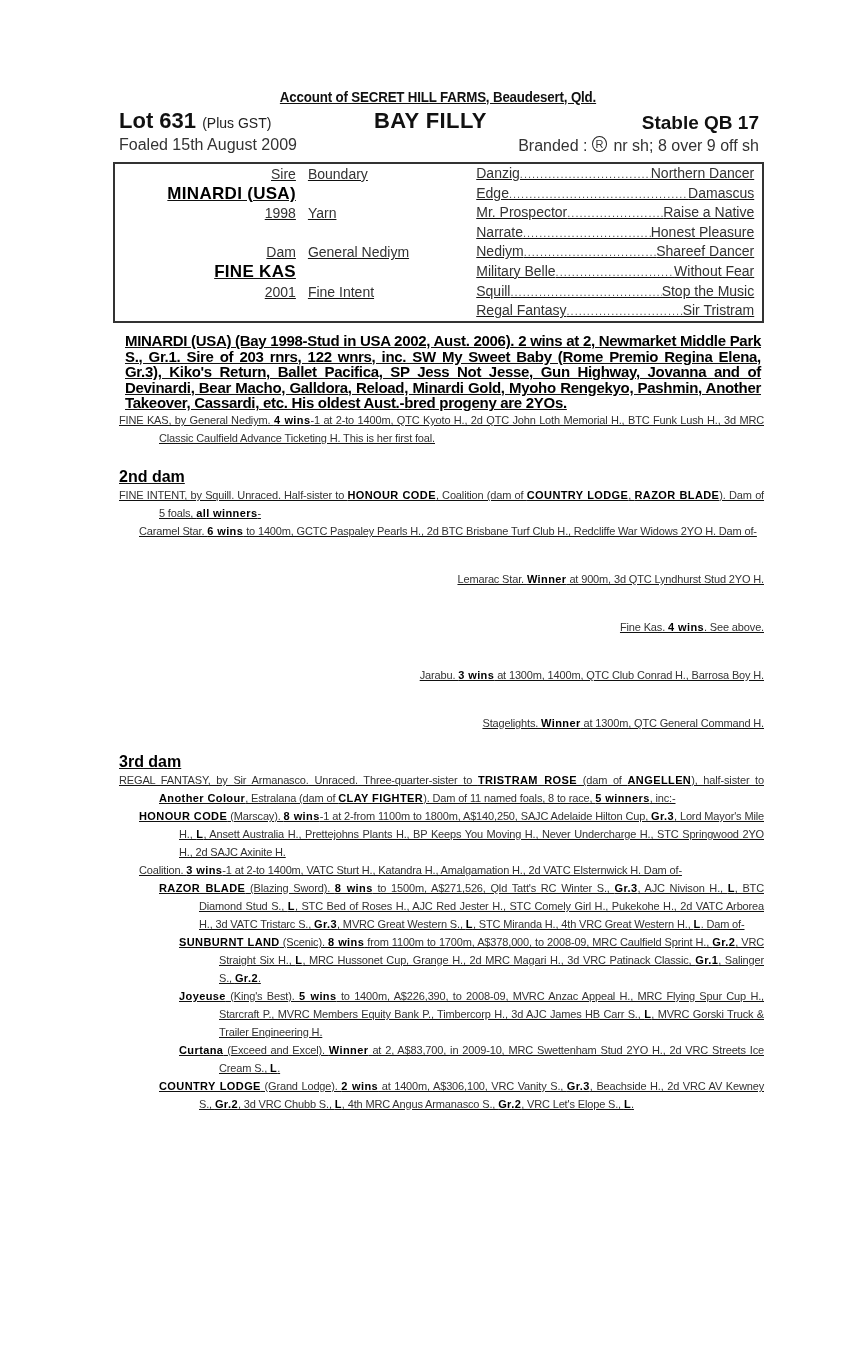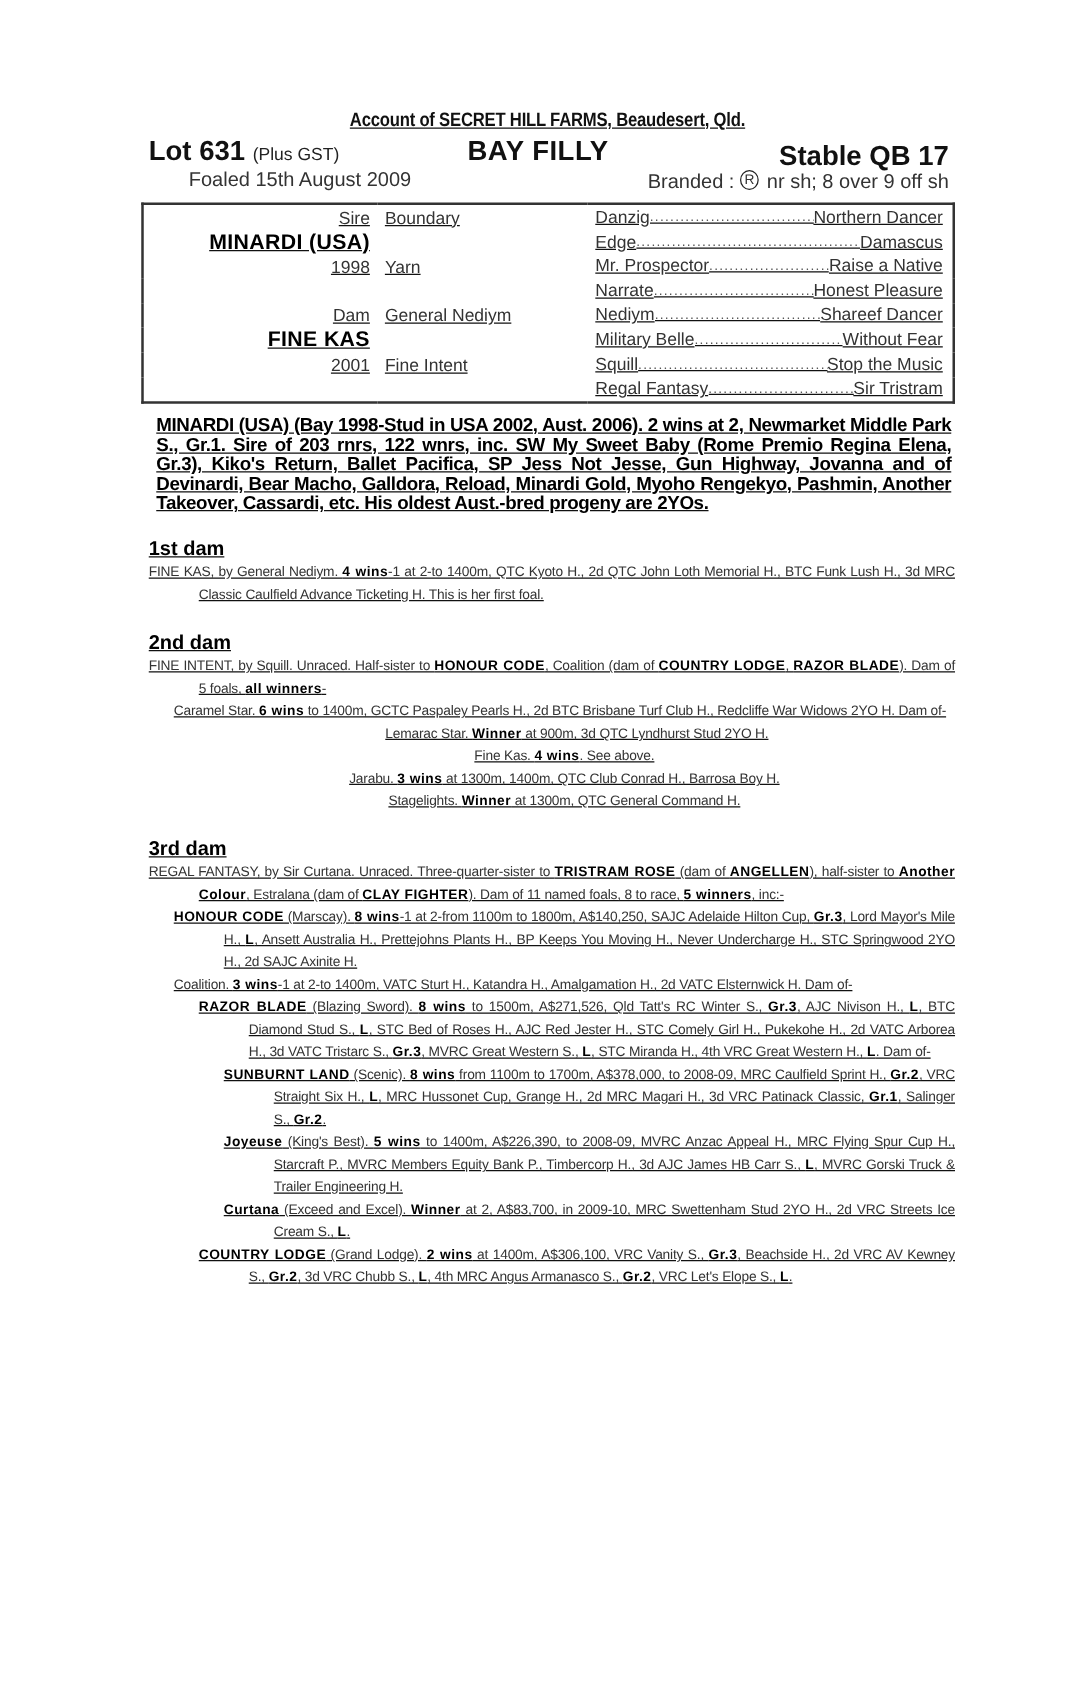--- a/index.html
+++ b/index.html
@@ -3,23 +3,23 @@
 <meta charset="utf-8">
 <style>
   html, body { margin: 0; padding: 0; background: #ffffff; }
   body { width: 860px; height: 1356px; position: relative; overflow: hidden; color: #111; font-family: "Liberation Sans", sans-serif; }
   .page { position: absolute; left: 113px; top: 88px; width: 650px; text-decoration: underline; }
   .account { text-align: center; font-family: "Liberation Sans", sans-serif; font-weight: bold; font-size: 15.5px; letter-spacing: -0.2px; transform: scaleX(0.86); transform-origin: center; margin-bottom: 2px; }
   .lotrow { position: relative; height: 26px; margin-left: 6px; }
   .lot { position: absolute; left: 0; top: 0; font-weight: bold; font-size: 22px; }
   .lot .gst { font-weight: normal; font-size: 14px; color: #222; }
   .colour { position: absolute; left: 255px; top: 0; font-weight: bold; font-size: 22px; letter-spacing: 0.4px; }
-  .stable { position: absolute; right: 4px; top: 4px; font-weight: bold; font-size: 22px; }
+  .stable { position: absolute; right: 4px; top: 4px; font-weight: bold; font-size: 19px; }
   .foalrow { position: relative; height: 22px; margin-left: 6px; font-size: 16px; color: #333; }
-  .foaled { position: absolute; left: 0; top: 2px; margin-left: 32px; }
+  .foaled { position: absolute; left: 0; top: 2px; }
   .branded { position: absolute; right: 4px; top: 2px; }
   .rmark { display: inline-block; width: 15px; height: 16px; border: 1.4px solid #222; border-radius: 50%; font-size: 11px; text-align: center; line-height: 15px; vertical-align: 3px; margin-right: 2px; box-sizing: border-box; }
   table.ped { border: 2px solid #333; border-collapse: collapse; width: 651px; margin-top: 6px; font-size: 14px; color: #333; }
   table.ped td { padding: 0 6px; height: 19.5px; vertical-align: middle; white-space: nowrap; }
   td.c1 { width: 178px; text-align: right; }
   td.c2 { width: 160px; }
   td.c3 { width: 282px; padding-right: 4px !important; }
   .bigname { font-weight: bold; font-size: 17px; color: #000; letter-spacing: 0.3px; }
   .dotline { display: flex; width: 278px; }
   .dotline .l { white-space: nowrap; }
@@ -27,21 +27,21 @@
   .dotline .r { white-space: nowrap; }
   .sirepara { margin: 10px 0 0 12px; width: 636px; font-weight: bold; font-size: 15px; line-height: 15.6px; text-align: justify; color: #000; letter-spacing: -0.3px; }
   .damhead { font-weight: bold; font-size: 16px; margin-top: 21px; margin-left: 6px; color: #000; }
   .damhead.first { margin-top: 20px; }
   .p { font-size: 11px; line-height: 18px; text-align: justify; color: #333; letter-spacing: -0.15px; }
   .p b { color: #000; letter-spacing: 0.4px; }
   .l0 { margin-left: 6px; padding-left: 40px; text-indent: -40px; width: 605px; }
   .l1 { margin-left: 26px; padding-left: 40px; text-indent: -40px; width: 585px; }
   .l2 { margin-left: 46px; padding-left: 40px; text-indent: -40px; width: 565px; }
   .l3 { margin-left: 66px; padding-left: 40px; text-indent: -40px; width: 545px; }
-  .nojust { text-align: center; }
+  .nojust { text-align: right; margin-top: 30px; }
 </style>
 </head>
 <body>
 
 <div class="page">
 
   <div class="account">Account of SECRET HILL FARMS, Beaudesert, Qld.</div>
 
   <div class="lotrow">
     <div class="lot"><span>Lot 631</span> <span class="gst">(Plus GST)</span></div>
@@ -142,33 +142,32 @@
               <span class="d">...............................................</span>
               <span class="r">Sir Tristram</span>
             </div>
           </td>
     </tr>
   </tbody>
     </table>
 
   <div class="sirepara">MINARDI (USA) (Bay 1998-Stud in USA 2002, Aust. 2006). 2 wins at 2, Newmarket Middle Park S., Gr.1. Sire of 203 rnrs, 122 wnrs, inc. SW My Sweet Baby (Rome Premio Regina Elena, Gr.3), Kiko's Return, Ballet Pacifica, SP Jess Not Jesse, Gun Highway, Jovanna and of Devinardi, Bear Macho, Galldora, Reload, Minardi Gold, Myoho Rengekyo, Pashmin, Another Takeover, Cassardi, etc. His oldest Aust.-bred progeny are 2YOs.</div>
 
-  <div class="damhead first">1st dam</div>
   <div class="p l0"><span>FINE KAS, by General Nediym. </span><b>4 wins</b><span>-1 at 2-to 1400m, QTC Kyoto H., 2d QTC John Loth Memorial H., BTC Funk Lush H., 3d MRC Classic Caulfield Advance Ticketing H. This is her first foal.</span></div>
 
   <div class="damhead">2nd dam</div>
   <div class="p l0"><span>FINE INTENT, by Squill. Unraced. Half-sister to </span><b>HONOUR CODE</b><span>, Coalition (dam of </span><b>COUNTRY LODGE</b><span>, </span><b>RAZOR BLADE</b><span>). Dam of 5 foals, </span><b>all winners</b><span>-</span></div>
   <div class="p l1"><span>Caramel Star. </span><b>6 wins</b><span> to 1400m, GCTC Paspaley Pearls H., 2d BTC Brisbane Turf Club H., Redcliffe War Widows 2YO H. Dam of-</span></div>
   <div class="p l2 nojust"><span>Lemarac Star. </span><b>Winner</b><span> at 900m, 3d QTC Lyndhurst Stud 2YO H.</span></div>
   <div class="p l1 nojust"><span>Fine Kas. </span><b>4 wins</b><span>. See above.</span></div>
   <div class="p l1 nojust"><span>Jarabu. </span><b>3 wins</b><span> at 1300m, 1400m, QTC Club Conrad H., Barrosa Boy H.</span></div>
   <div class="p l1 nojust"><span>Stagelights. </span><b>Winner</b><span> at 1300m, QTC General Command H.</span></div>
 
   <div class="damhead">3rd dam</div>
-  <div class="p l0"><span>REGAL FANTASY, by Sir Curtana. Unraced. Three-quarter-sister to </span><b>TRISTRAM ROSE</b><span> (dam of </span><b>ANGELLEN</b><span>), half-sister to </span><b>Another Colour</b><span>, Estralana (dam of </span><b>CLAY FIGHTER</b><span>). Dam of 11 named foals, 8 to race, </span><b>5 winners</b><span>, inc:-</span></div>
+  <div class="p l0"><span>REGAL FANTASY, by Sir Armanasco. Unraced. Three-quarter-sister to </span><b>TRISTRAM ROSE</b><span> (dam of </span><b>ANGELLEN</b><span>), half-sister to </span><b>Another Colour</b><span>, Estralana (dam of </span><b>CLAY FIGHTER</b><span>). Dam of 11 named foals, 8 to race, </span><b>5 winners</b><span>, inc:-</span></div>
 
   <div class="p l1"><b>HONOUR CODE</b><span> (Marscay). </span><b>8 wins</b><span>-1 at 2-from 1100m to 1800m, A$140,250, SAJC Adelaide Hilton Cup, </span><b>Gr.3</b><span>, Lord Mayor's Mile H., </span><b>L</b><span>, Ansett Australia H., Prettejohns Plants H., BP Keeps You Moving H., Never Undercharge H., STC Springwood 2YO H., 2d SAJC Axinite H.</span></div>
 
   <div class="p l1"><span>Coalition. </span><b>3 wins</b><span>-1 at 2-to 1400m, VATC Sturt H., Katandra H., Amalgamation H., 2d VATC Elsternwick H. Dam of-</span></div>
 
   <div class="p l2"><b>RAZOR BLADE</b><span> (Blazing Sword). </span><b>8 wins</b><span> to 1500m, A$271,526, Qld Tatt's RC Winter S., </span><b>Gr.3</b><span>, AJC Nivison H., </span><b>L</b><span>, BTC Diamond Stud S., </span><b>L</b><span>, STC Bed of Roses H., AJC Red Jester H., STC Comely Girl H., Pukekohe H., 2d VATC Arborea H., 3d VATC Tristarc S., </span><b>Gr.3</b><span>, MVRC Great Western S., </span><b>L</b><span>, STC Miranda H., 4th VRC Great Western H., </span><b>L</b><span>. Dam of-</span></div>
 
   <div class="p l3"><b>SUNBURNT LAND</b><span> (Scenic). </span><b>8 wins</b><span> from 1100m to 1700m, A$378,000, to 2008-09, MRC Caulfield Sprint H., </span><b>Gr.2</b><span>, VRC Straight Six H., </span><b>L</b><span>, MRC Hussonet Cup, Grange H., 2d MRC Magari H., 3d VRC Patinack Classic, </span><b>Gr.1</b><span>, Salinger S., </span><b>Gr.2</b><span>.</span></div>
 
   <div class="p l3"><b>Joyeuse</b><span> (King's Best). </span><b>5 wins</b><span> to 1400m, A$226,390, to 2008-09, MVRC Anzac Appeal H., MRC Flying Spur Cup H., Starcraft P., MVRC Members Equity Bank P., Timbercorp H., 3d AJC James HB Carr S., </span><b>L</b><span>, MVRC Gorski Truck &amp; Trailer Engineering H.</span></div>

